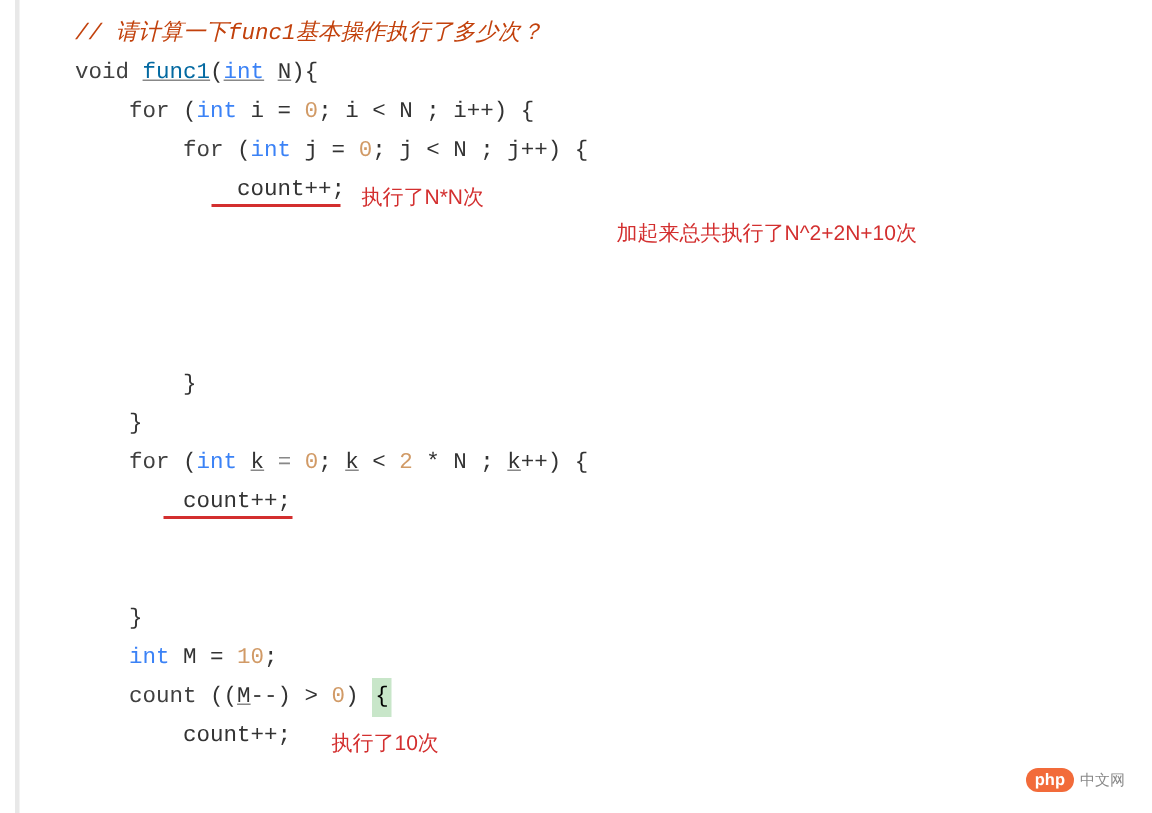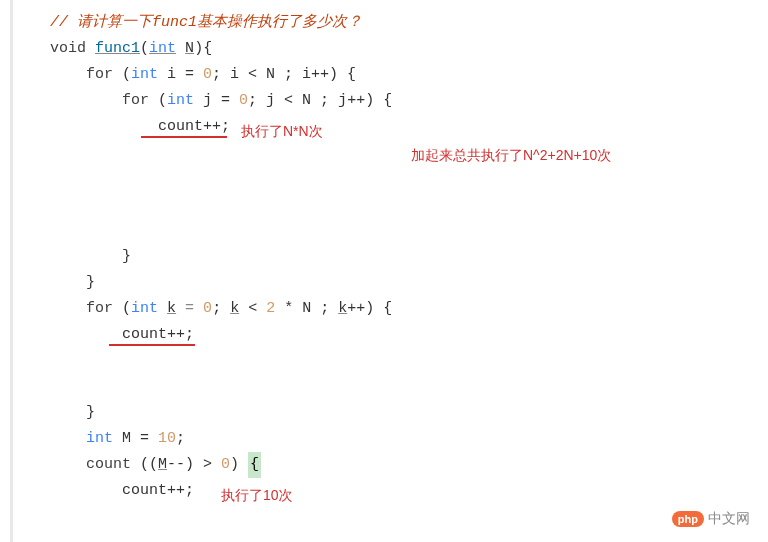--- a/index.html
+++ b/index.html
@@ -92,21 +92,21 @@
       color: #fff;
       font-weight: bold;
       font-size: 11px;
       border-radius: 10px;
       padding: 2px 6px;
       font-family: Arial, sans-serif;
       font-style: normal;
     }
     .wm-text {
       color: #888;
-      font-size: 14px;
+      font-size: 10px;
       font-family: 'Microsoft YaHei', sans-serif;
     }
   </style>
 </head>
 <body>
 
 <div class="code-block">
   <div class="code-line">   <span class="comment">// 请计算一下func1基本操作执行了多少次？</span></div>
 
   <div class="code-line">   <span class="keyword">void</span> <span class="fn-name">func1</span><span class="punct">(</span><span class="type param">int</span> <span class="plain param">N</span><span class="punct">)</span><span class="punct">{</span></div>

